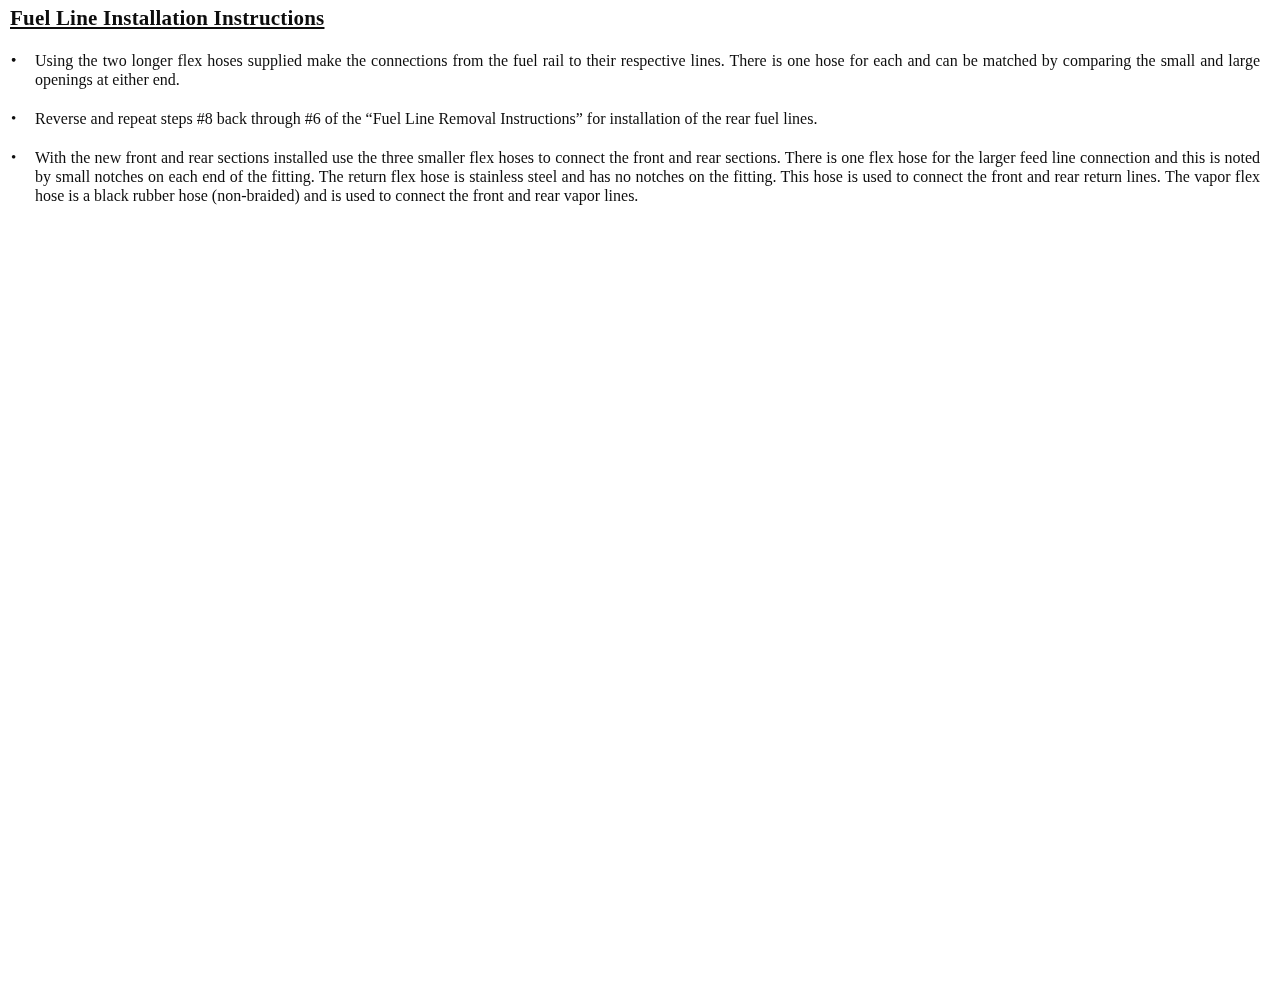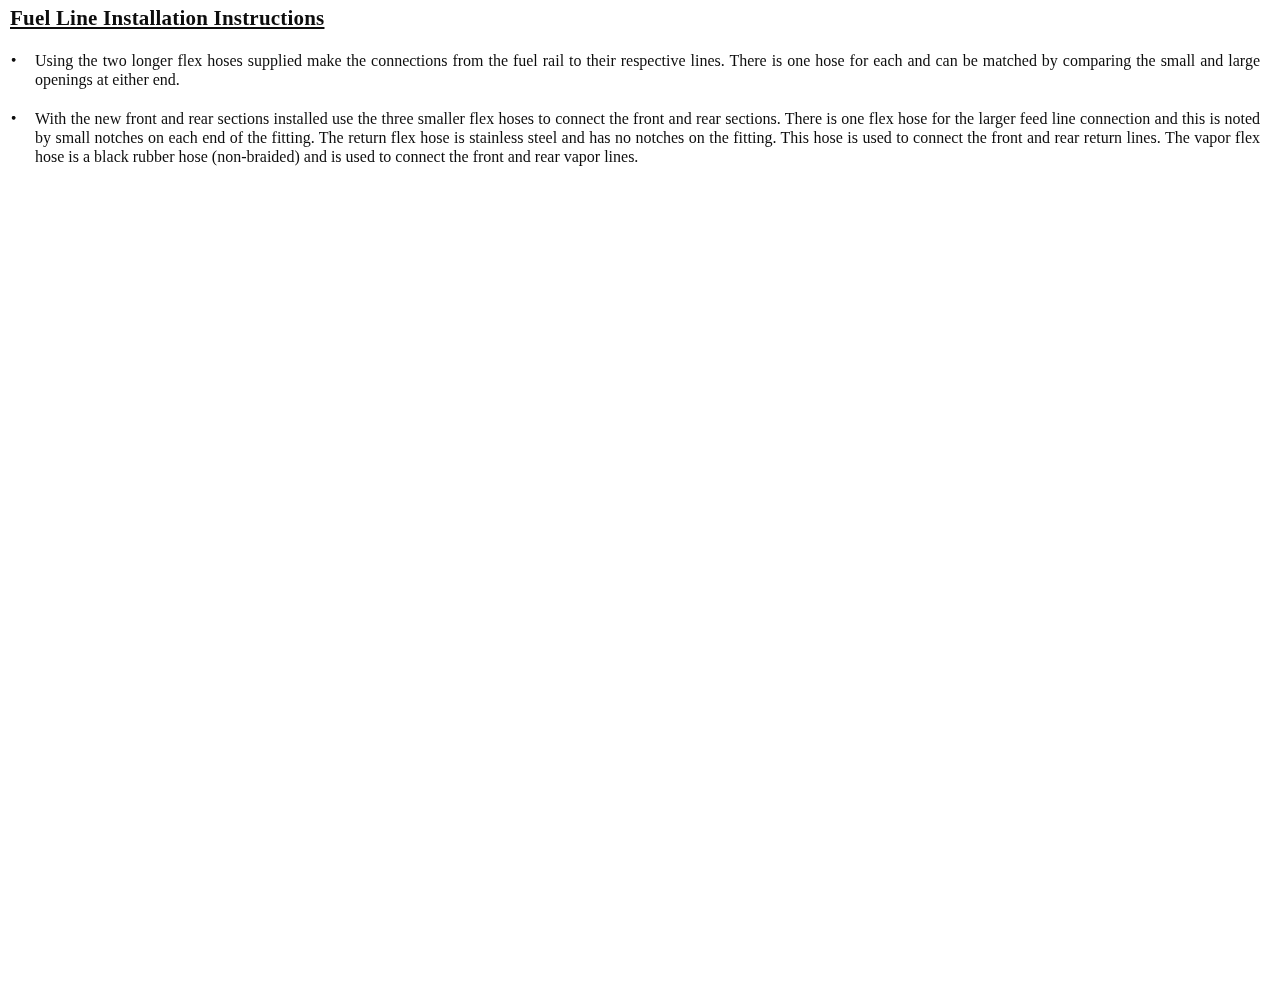--- a/index.html
+++ b/index.html
@@ -56,19 +56,20 @@
   <ul class="bullets">
     <li class="bullet-item">
       <span class="marker">•</span>
     </li>
     <li class="bullet-item">
       <span class="marker">•</span>
       <span class="text">Using the two longer flex hoses supplied make the connections from the fuel rail to their respective lines. There is one hose for each and can be matched by comparing the small and large openings at either end.</span>
     </li>
     <li class="bullet-item">
       <span class="marker">•</span>
+      <span class="text">Reverse and repeat steps #8 back through #6 of the “Fuel Line Removal Instructions” for installation of the rear fuel lines.</span>
     </li>
     <li class="bullet-item">
       <span class="marker">•</span>
       <span class="text">With the new front and rear sections installed use the three smaller flex hoses to connect the front and rear sections. There is one flex hose for the larger feed line connection and this is noted by small notches on each end of the fitting. The return flex hose is stainless steel and has no notches on the fitting. This hose is used to connect the front and rear return lines. The vapor flex hose is a black rubber hose (non-braided) and is used to connect the front and rear vapor lines.</span>
     </li>
   </ul>
 </div>
 
 </body></html>

